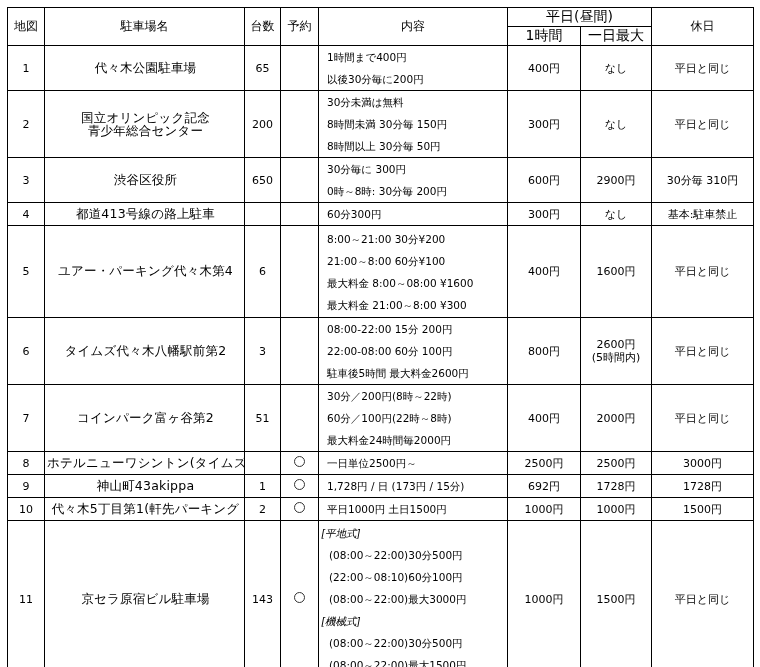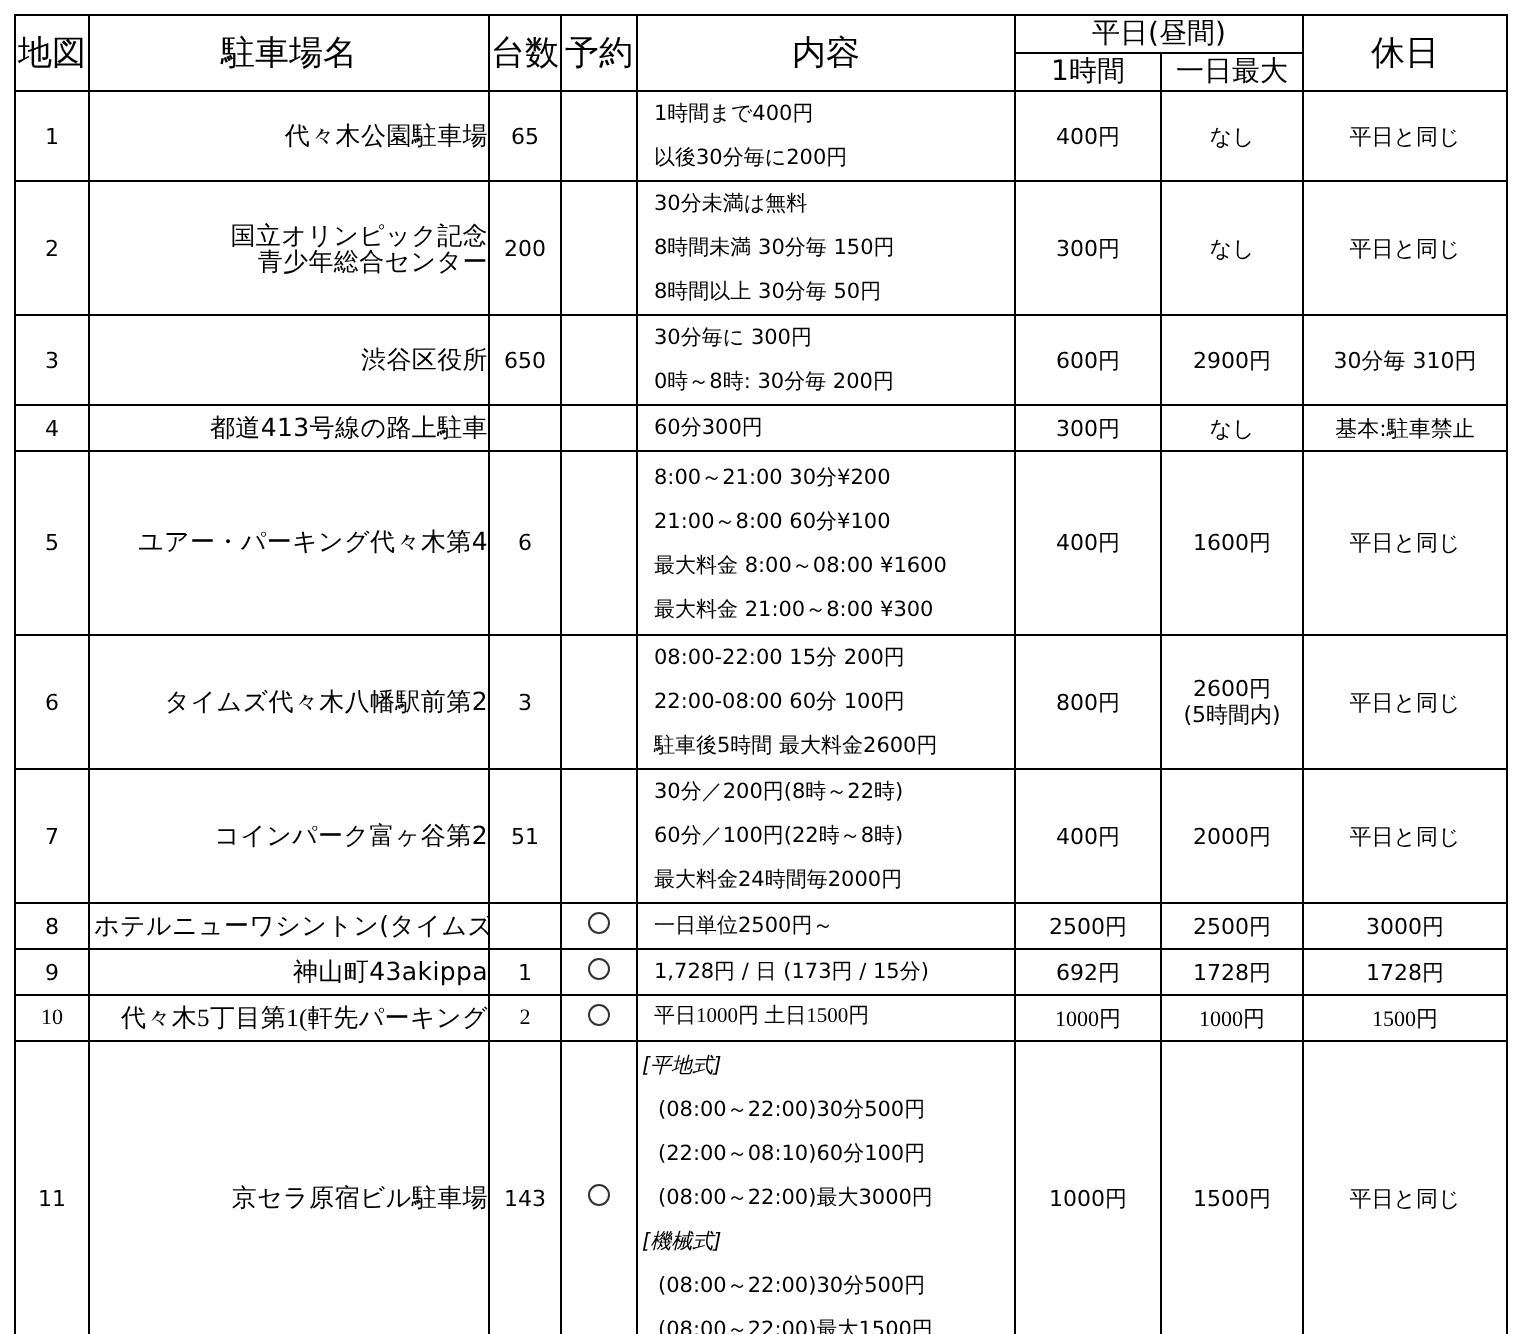--- a/index.html
+++ b/index.html
@@ -2,23 +2,23 @@
 <html><head>
 <meta charset="utf-8">
 <style>
   html, body { margin: 0; padding: 0; background: #ffffff; }
   body { width: 760px; height: 667px; position: relative; overflow: hidden;
          font-family: "DejaVu Sans", sans-serif; color: #000; }
   table.parking { position: absolute; left: 7px; top: 7px; border-collapse: collapse;
                   table-layout: fixed; width: 746px; font-size: 11px; }
   table.parking td, table.parking th { border: 1px solid #000; padding: 0; font-weight: normal;
                   vertical-align: middle; overflow: hidden; white-space: nowrap; }
-  th { text-align: center; font-size: 17px; }
+  th { text-align: center; font-size: 12px; }
   .c { text-align: center; }
-  .name { font-size: 12.5px; text-align: right; padding-left: 2px !important; letter-spacing: 0.2px; }
+  .name { font-size: 12.5px; text-align: center; padding-left: 2px !important; letter-spacing: 0.2px; }
   .lines div { height: 22px; line-height: 22px; padding-left: 8px; font-size: 10.5px; }
   .lines div.sub { padding-left: 10px; }
   .lines div.bracket { padding-left: 2px; font-style: italic; }
   .two { line-height: 13px; }
   .circle { display: inline-block; width: 9px; height: 9px; border: 1px solid #333; border-radius: 50%; }
   th.sub1 { height: 15px; font-size: 14px; }
 </style>
 </head>
 <body>
 
@@ -171,21 +171,21 @@
         <td class="name"><span>神山町43akippa</span></td>
         <td class="c">1</td>
         <td class="c"><span class="circle"></span></td>
         <td class="lines">
           <div class="">1,728円 / 日 (173円 / 15分)</div>
         </td>
         <td class="c">692円</td>
         <td class="c"><span>1728円</span></td>
         <td class="c">1728円</td>
       </tr>
-      <tr style="height: 23px; font-family: Liberation Serif, serif;">
+      <tr style="height: 23px;">
         <td class="c">10</td>
         <td class="name"><span>代々木5丁目第1(軒先パーキング</span></td>
         <td class="c">2</td>
         <td class="c"><span class="circle"></span></td>
         <td class="lines">
           <div class="">平日1000円  土日1500円</div>
         </td>
         <td class="c">1000円</td>
         <td class="c"><span>1000円</span></td>
         <td class="c">1500円</td>

